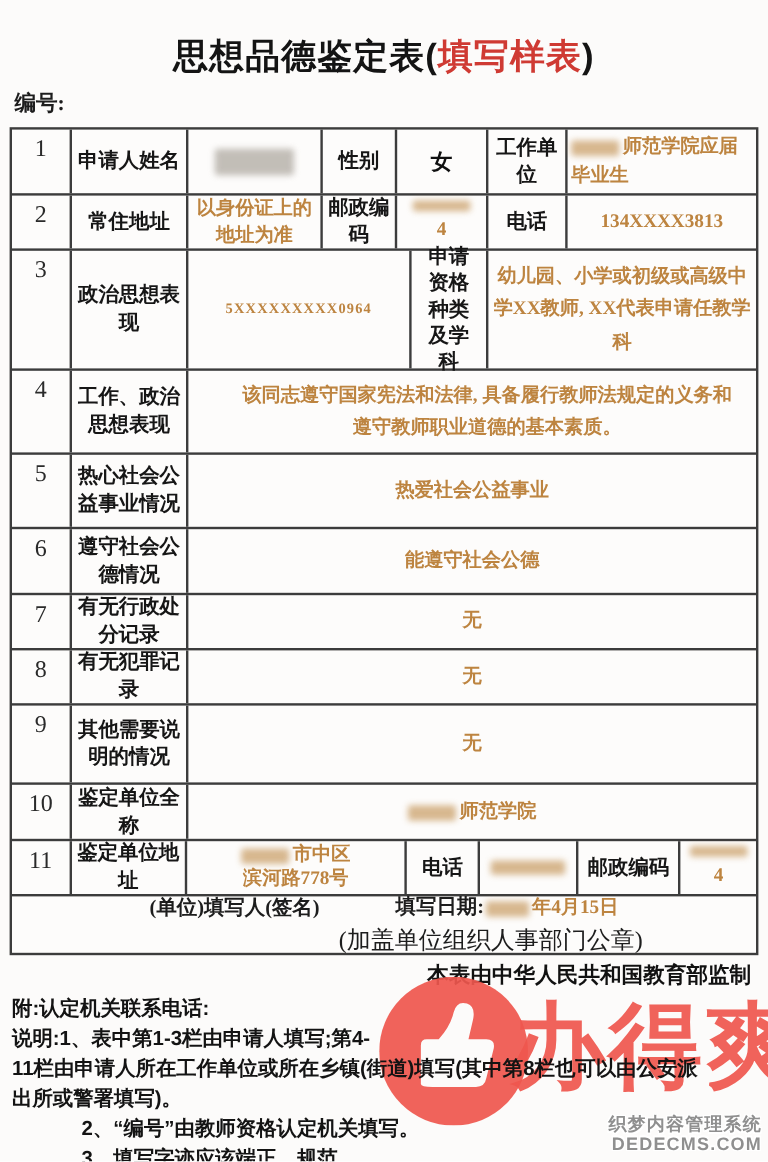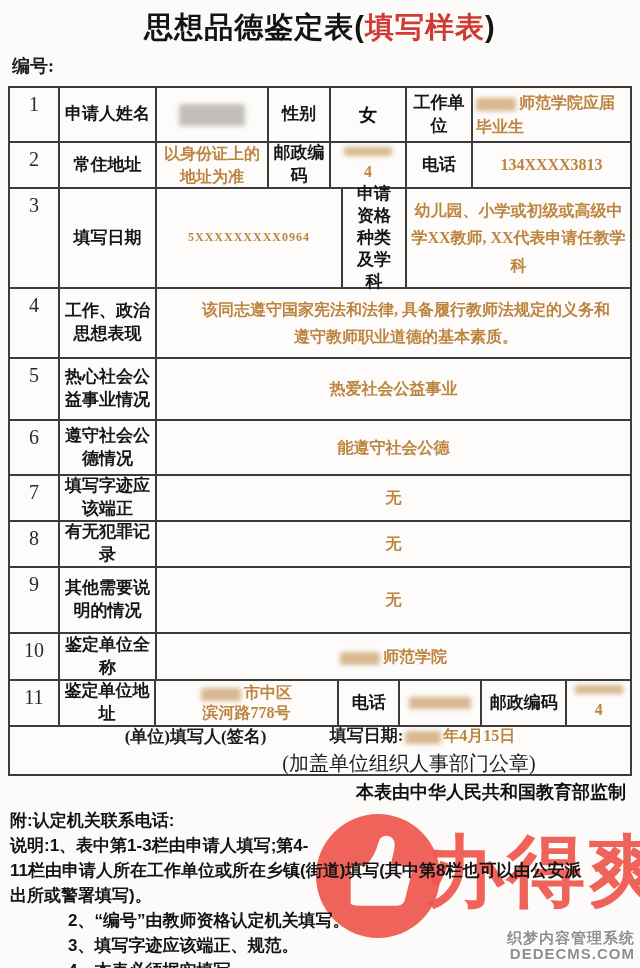--- a/index.html
+++ b/index.html
@@ -1,19 +1,19 @@
 <!DOCTYPE html>
 <html><head>
 <meta charset="utf-8">
 <style>
   html,body{margin:0;padding:0;}
   .page{width:640px;height:968px;position:relative;background:#fcfbfa;overflow:hidden;
         font-family:"Liberation Serif","DejaVu Serif",serif;color:#1d1d1d;}
   
-  .title{ text-align:center;margin:8px 0 6px 0;font-size:29px;font-weight:700;letter-spacing:1px;
+  .title{ text-align:center;margin:28px 0 6px 0;font-size:29px;font-weight:700;letter-spacing:1px;
           font-family:"Liberation Sans","DejaVu Sans",sans-serif;color:#141414;}
   .title .hl{color:#cf3a33;}
   .no-line{margin:4px 0 8px 12px;font-size:18px;font-weight:700;}
   
   .tbl{margin:0 8px;border:2px solid #3c3c3c;background:#fdfcfb;box-sizing:border-box;}
   .tr{display:flex;border-bottom:2px solid #3c3c3c;box-sizing:border-box;}
   .tr:last-child{border-bottom:none;}
   .td{border-right:2px solid #3c3c3c;box-sizing:border-box;display:flex;flex-direction:column;
       align-items:center;justify-content:center;text-align:center;padding:2px 3px;}
   .td:last-child{border-right:none;align-items:center;}
@@ -96,21 +96,21 @@
       <div class="td w76">
         <span class="redact or rsm"></span>
         <span class="fill">4</span>
       </div>
       <div class="td w66 label">电话</div>
       <div class="td w161 fill">134XXXX3813</div>
     </div>
 
     <div class="tr h100">
       <div class="td w50 num">3</div>
-      <div class="td w97 label">填写日期</div>
+      <div class="td w97 label">政治思想表现</div>
       <div class="td w186 fill fill-lg">5XXXXXXXXX0964</div>
       <div class="td w64 label qual">申请资格种类及学科</div>
       <div class="td w227 fill fill-sp">幼儿园、小学或初级或高级中学XX教师, XX代表申请任教学科</div>
     </div>
 
     <div class="tr h70">
       <div class="td w50 num">4</div>
       <div class="td w97 label">工作、政治思想表现</div>
       <div class="td w477 fill fill-sp" style="padding:0 14px;margin-left:25px;">该同志遵守国家宪法和法律, 具备履行教师法规定的义务和遵守教师职业道德的基本素质。</div>
     </div>
@@ -122,21 +122,21 @@
     </div>
 
     <div class="tr h55">
       <div class="td w50 num">6</div>
       <div class="td w97 label">遵守社会公德情况</div>
       <div class="td w477 fill">能遵守社会公德</div>
     </div>
 
     <div class="tr h46">
       <div class="td w50 num">7</div>
-      <div class="td w97 label">填写字迹应该端正</div>
+      <div class="td w97 label">有无行政处分记录</div>
       <div class="td w477 fill">无</div>
     </div>
 
     <div class="tr h46">
       <div class="td w50 num">8</div>
       <div class="td w97 label">有无犯罪记录</div>
       <div class="td w477 fill">无</div>
     </div>
 
     <div class="tr h66">

